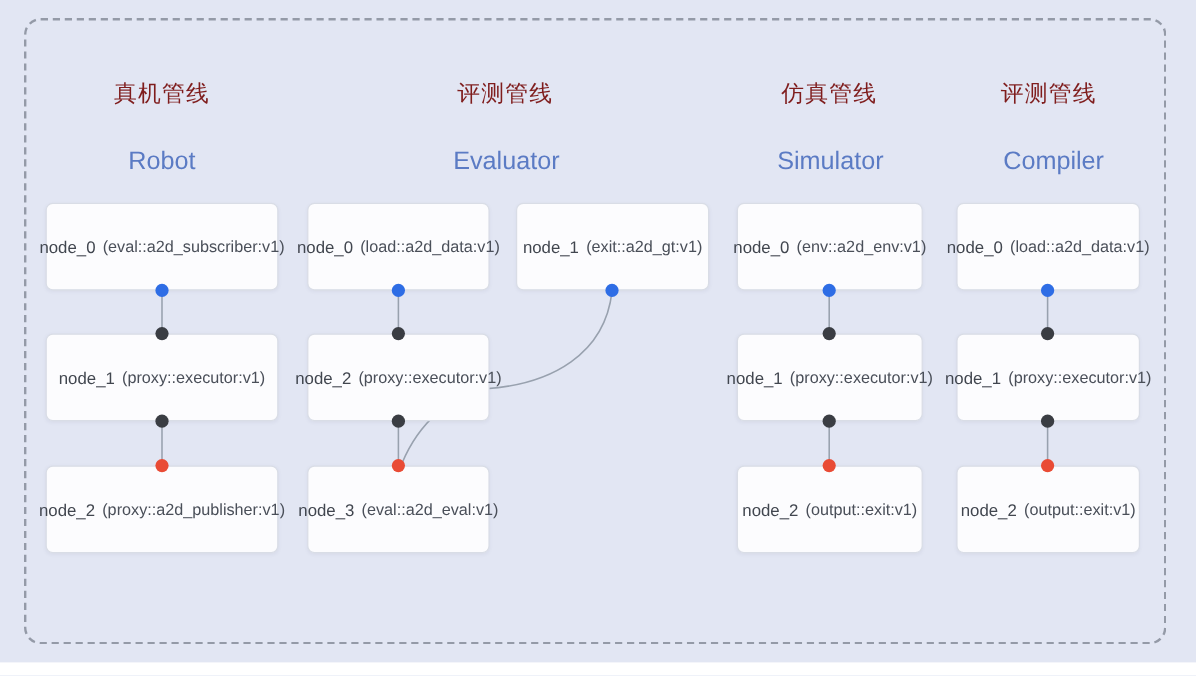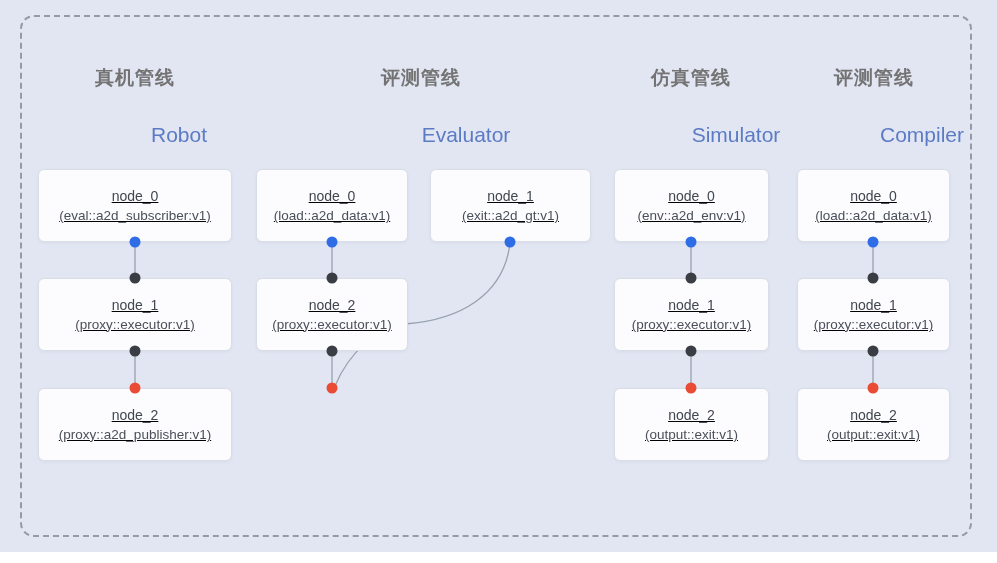--- a/index.html
+++ b/index.html
@@ -25,48 +25,46 @@
     left: 20px; top: 15px;
     width: 952px; height: 522px;
     border: 2px dashed #949aa7;
     border-radius: 14px;
   }
   .pipeline-title {
     position: absolute;
     top: 65px;
     transform: translateX(-50%);
     font-size: 19px;
-    font-weight: 700;
-    color: #737373;
+    font-weight: 400;
+    color: #7f1d1d;
     white-space: nowrap;
     letter-spacing: 1px;
   }
   .pipeline-subtitle {
     position: absolute;
     top: 123px;
     transform: translateX(-50%);
     font-size: 21px;
     font-weight: 400;
     color: #5b7bc4;
     white-space: nowrap;
-    margin-left: 44px;
   }
   .node-box {
     position: absolute;
     height: 73px;
     background: #fcfcfe;
     border: 1px solid #d9dde6;
     border-radius: 6px;
     box-shadow: 0 1px 3px rgba(60,70,110,0.06);
     display: flex;
-    flex-direction: column;
+    flex-direction: row;
     align-items: center;
     justify-content: center;
     gap: 6px;
-    text-decoration: underline;
   }
   .node-name {
     font-size: 14px;
     color: #41464f;
     line-height: 1;
   }
   .node-type {
     font-size: 13.5px;
     color: #4a4f59;
     line-height: 1;
@@ -124,20 +122,24 @@
     <div class="node-type">(load::a2d_data:v1)</div>
   </div>
   <div class="node-box" style="left:430px; top:169px; width:161px">
     <div class="node-name">node_1</div>
     <div class="node-type">(exit::a2d_gt:v1)</div>
   </div>
   <div class="node-box" style="left:256px; top:278px; width:152px">
     <div class="node-name">node_2</div>
     <div class="node-type">(proxy::executor:v1)</div>
   </div>
+  <div class="node-box" style="left:256px; top:388px; width:152px">
+    <div class="node-name">node_3</div>
+    <div class="node-type">(eval::a2d_eval:v1)</div>
+  </div>
 
   <div class="node-box" style="left:614px; top:169px; width:155px">
     <div class="node-name">node_0</div>
     <div class="node-type">(env::a2d_env:v1)</div>
   </div>
   <div class="node-box" style="left:614px; top:278px; width:155px">
     <div class="node-name">node_1</div>
     <div class="node-type">(proxy::executor:v1)</div>
   </div>
   <div class="node-box" style="left:614px; top:388px; width:155px">

